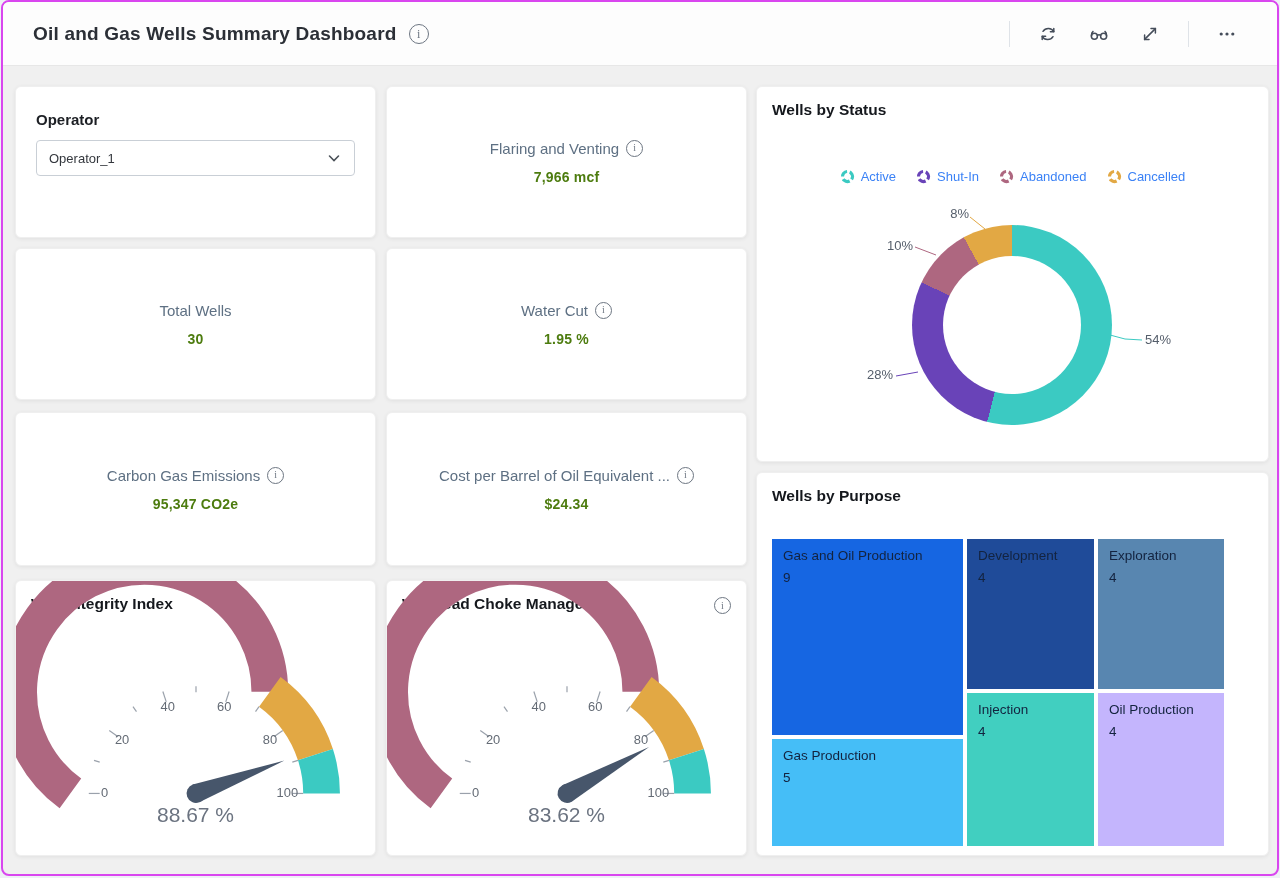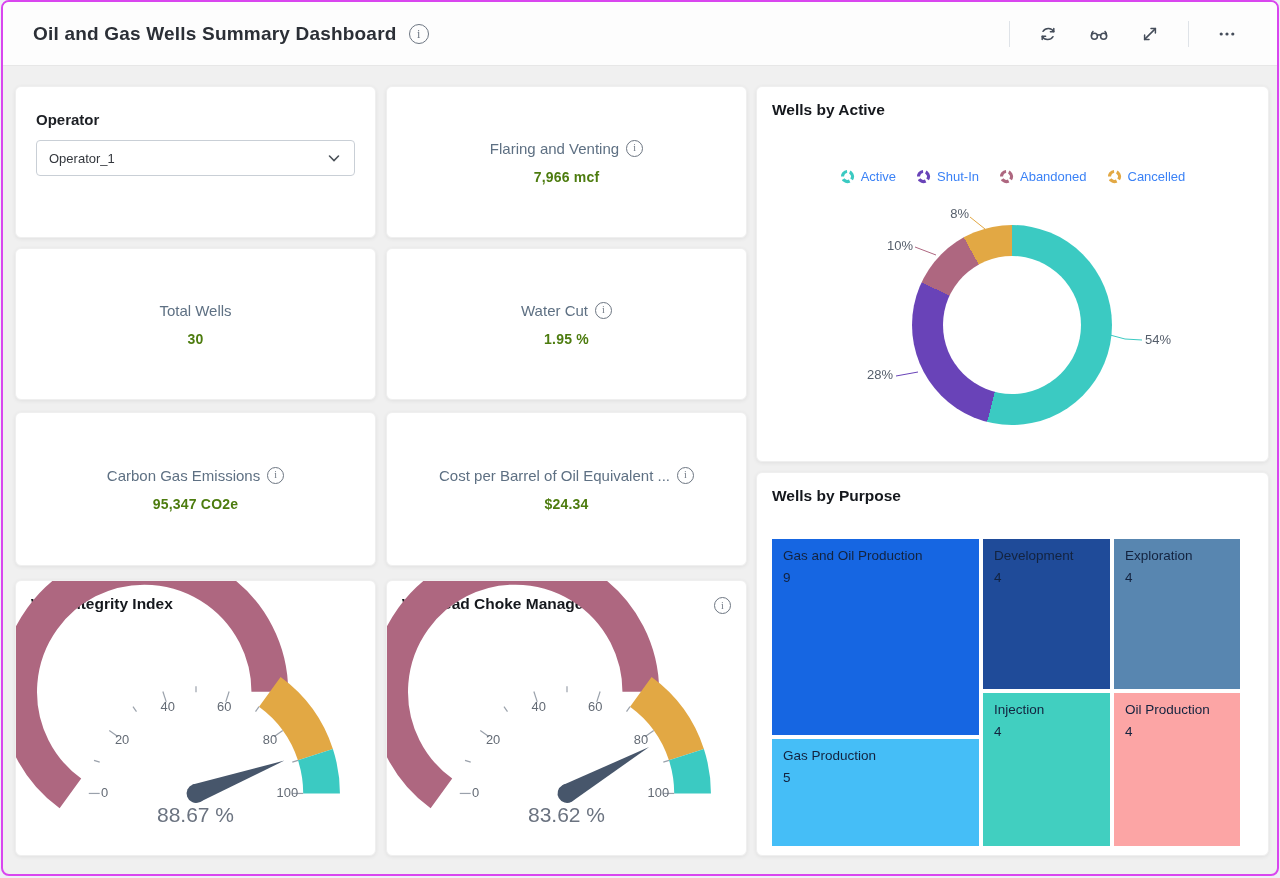--- a/index.html
+++ b/index.html
@@ -49,21 +49,21 @@
   .legend-item{display:flex;align-items:center;gap:6px;cursor:pointer;}
   .legend-item span{font-size:13px;color:#3b82f6;}
   .donut{position:absolute;left:155px;top:138px;width:200px;height:200px;border-radius:50%;}
   .donut::after{content:"";position:absolute;inset:31px;background:#fff;border-radius:50%;}
   .leaders{position:absolute;inset:0;pointer-events:none;}
   .pct{position:absolute;font-size:13px;color:#555e6b;}
   .pct.r{text-align:right;}
   
   .treemap{position:absolute;left:15px;top:66px;width:483px;height:307px;display:flex;gap:4px;}
   .tm-col{display:flex;flex-direction:column;gap:4px;}
-  .tm-col1{width:207px;} .tm-col2{width:127px;} .tm-col3{width:126px;}
+  .tm-col1{width:191px;} .tm-col2{width:127px;} .tm-col3{width:126px;}
   .tm-cell{padding:9px 11px;box-sizing:border-box;cursor:pointer;overflow:hidden;}
   .tm-label{font-size:13.5px;color:#13233f;}
   .tm-value{font-size:13.5px;color:#13233f;margin-top:7px;}
   .t1a{height:196px;} .t1b{height:107px;}
   .t2a{height:150px;} .t2b{height:153px;}
   
   .gauge-svg{position:absolute;inset:0;width:100%;height:100%;}
   .gauge-value{position:absolute;left:0;right:0;top:222px;text-align:center;
                font-size:21px;color:#6b7380;}
   .g-info{position:absolute;right:15px;top:16px;}
@@ -158,21 +158,21 @@
 
   <div class="card kpi c-cost">
     <div class="kpi-label-row">
       <span class="kpi-label">Cost per Barrel of Oil Equivalent ...</span>
       <span class="info">i</span>
     </div>
     <div class="kpi-value">$24.34</div>
   </div>
 
   <div class="card c-status">
-    <div class="card-title">Wells by Active</div>
+    <div class="card-title">Wells by Status</div>
     <div class="legend">
       <span class="legend-item">
         <svg width="15" height="15">
             <circle class="lg-mark" cx="7.5" cy="7.5" r="5" fill="none" stroke-width="3.2" stroke-dasharray="7.2 2.6" transform="rotate(-50 7.5 7.5)" stroke="#3BCAC2"></circle>
           </svg>
         <span>Active</span>
       </span>
       <span class="legend-item">
         <svg width="15" height="15">
             <circle class="lg-mark" cx="7.5" cy="7.5" r="5" fill="none" stroke-width="3.2" stroke-dasharray="7.2 2.6" transform="rotate(-50 7.5 7.5)" stroke="#6943B8"></circle>
@@ -226,21 +226,21 @@
         <div class="tm-cell t2b" style="background: rgb(65, 207, 192);">
           <div class="tm-label">Injection</div>
           <div class="tm-value">4</div>
         </div>
       </div>
       <div class="tm-col tm-col3">
         <div class="tm-cell t2a" style="background: rgb(88, 134, 176);">
           <div class="tm-label">Exploration</div>
           <div class="tm-value">4</div>
         </div>
-        <div class="tm-cell t2b" style="background: #fca5a5;">
+        <div class="tm-cell t2b" style="background: #c4b5fd;">
           <div class="tm-label">Oil Production</div>
           <div class="tm-value">4</div>
         </div>
       </div>
     </div>
   </div>
 
   <div class="card c-gauge1">
     <div class="card-title">Well Integrity Index</div>
     <svg class="gauge-svg" viewBox="0 0 361 276">

